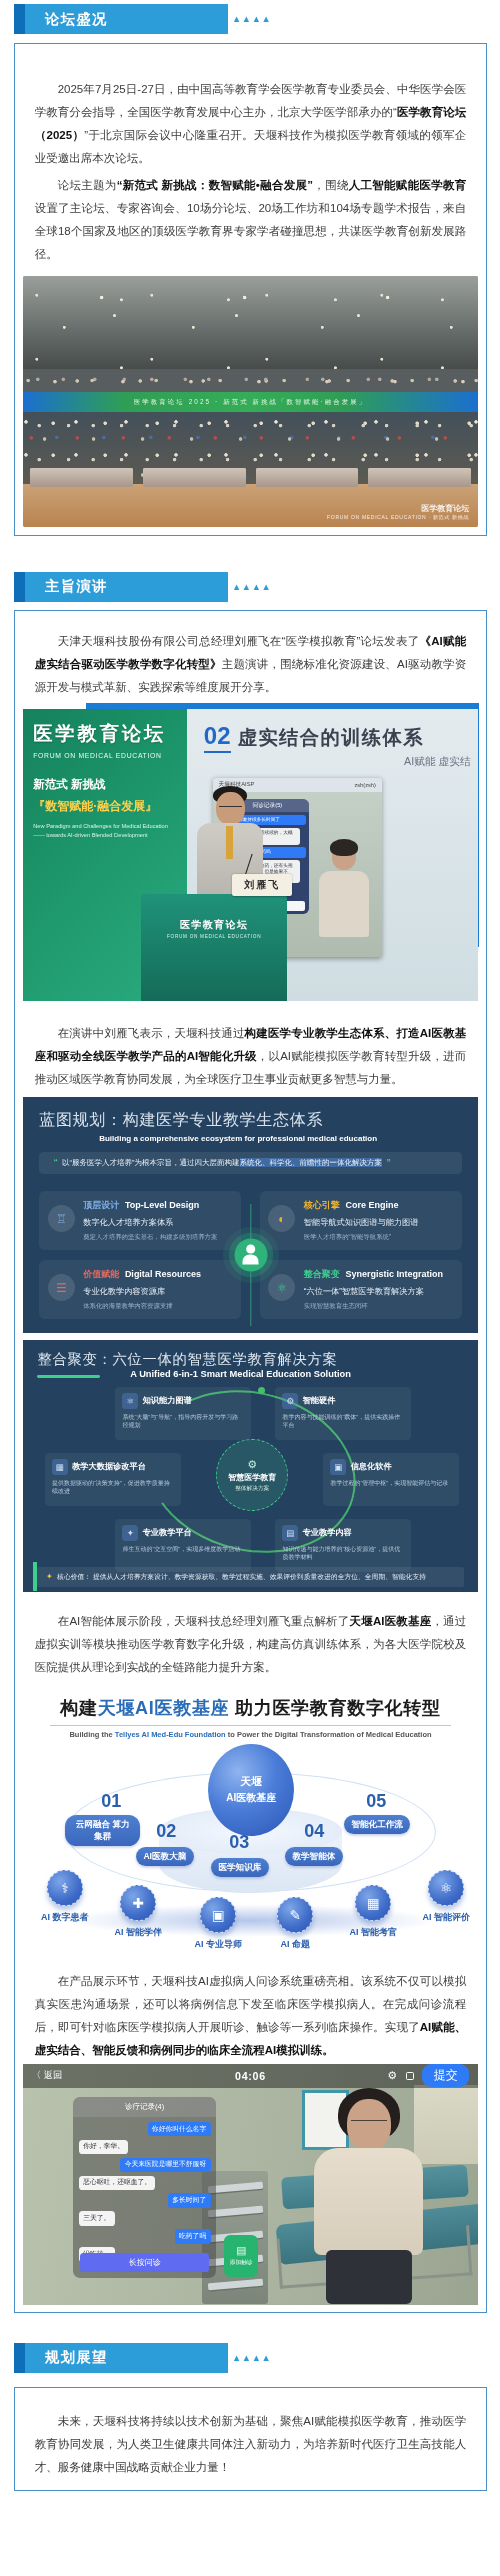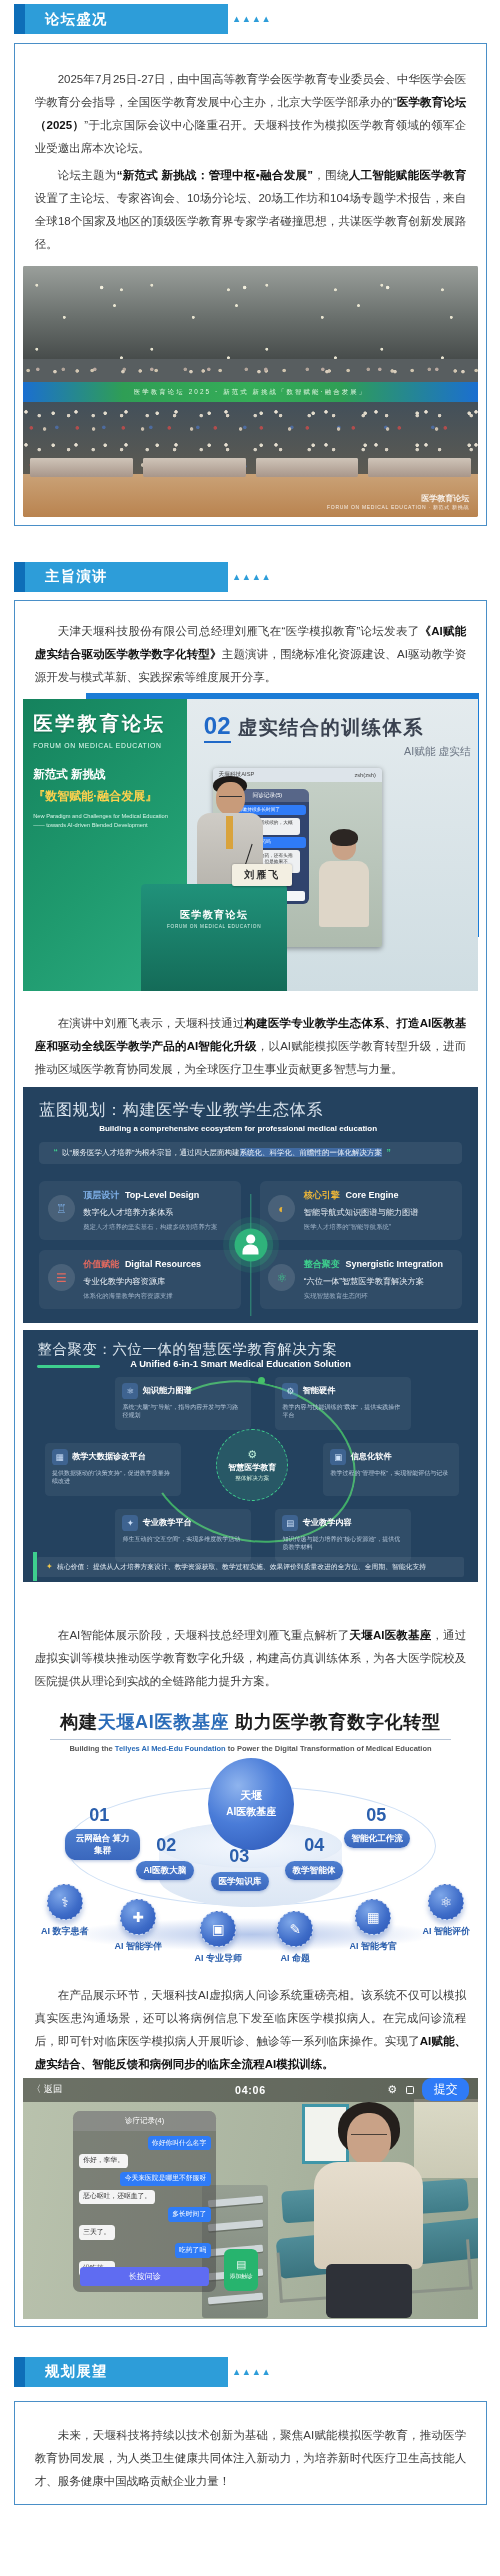--- a/index.html
+++ b/index.html
@@ -149,21 +149,21 @@
   .ftitle .sub .hl { color:#2B6CB8; }
   .diagram { position:relative; height:215px; }
   .ellring { position:absolute; left:43px; top:30px; width:370px; height:120px; border:1.4px solid #cfe0f5; border-radius:50%; }
   .cyl { position:absolute; left:136px; top:66px; width:183px; height:85px; }
   .cyl .top { position:absolute; top:0; left:0; right:0; height:46px; background:radial-gradient(ellipse at center, #f4f8fe 0%, #dde8f6 100%); border-radius:50%; border:0.7px solid #e2ebf7; }
   .cyl .bodyp { position:absolute; top:23px; left:0; right:0; bottom:0; background:linear-gradient(#eef3fb,#dbe6f4); border-radius:0 0 50% 50% / 0 0 29px 29px; }
   .sphere { position:absolute; left:185px; top:1.4px; width:86px; height:92px; border-radius:50%; background:radial-gradient(circle at 35% 30%, #8fb4ee 0%, #4a7cd8 45%, #2a55b4 100%); display:flex; flex-direction:column; align-items:center; justify-content:center; color:#fff; font-weight:700; z-index:3; }
   .sphere .s1t { font-size:10.7px; } .sphere .s2t { font-size:10px; margin-top:2.1px; }
   .lnum { position:absolute; font-weight:700; color:#2B5FAD; font-size:18px; z-index:4; }
   .lpill { position:absolute; background:linear-gradient(#4E7FD0,#3a67bd); color:#fff; font-weight:700; font-size:8.6px; text-align:center; border-radius:11.5px; padding:3.6px 7.2px; z-index:4; box-shadow:0 1.4px 2.9px rgba(40,80,160,.3); }
-  .n1{left:66px; top:49px;} .pill1{left:42px; top:73px; width:75px;}
+  .n1{left:78px; top:49px;} .pill1{left:42px; top:73px; width:75px;}
   .n2{left:133px; top:79px;} .pill2{left:113px; top:105px;}
   .n3{left:206px; top:90px;} .pill3{left:188px; top:116px;}
   .n4{left:281px; top:79px;} .pill4{left:262px; top:105px;}
   .n5{left:343px; top:49px;} .pill5{left:321px; top:73px;}
   .agent { position:absolute; width:72px; text-align:center; z-index:4; }
   .agent .cir { width:36px; height:36px; margin:0 auto; border-radius:50%; background:radial-gradient(circle at 35% 30%, #7da6e8 0%, #3e6cc8 60%, #2a55b4 100%); border:1.4px dashed rgba(255,255,255,.7); display:flex; align-items:center; justify-content:center; color:#fff; font-size:13.6px; box-shadow:0 4.3px 5.7px rgba(60,100,180,.35); }
   .agent .lb { margin-top:4.3px; font-weight:700; color:#2B5FAD; font-size:9px; white-space:nowrap; }
   .a1{left:5.7px; top:128px;} .a2{left:79px; top:143px;} .a3{left:159px; top:155px;}
   .a4{left:236px; top:155px;} .a5{left:314px; top:143px;} .a6{left:387px; top:128px;}
   .baseell { position:absolute; left:42px; top:162px; width:373px; height:33px; background:radial-gradient(ellipse at center, rgba(90,130,210,.45) 0%, rgba(90,130,210,0) 70%); border-radius:50%; }
@@ -193,40 +193,40 @@
   .chatpanel { position:absolute; left:50px; top:33px; width:143px; height:181px; background:rgba(70,70,70,.52); border-radius:7.2px; z-index:4; }
   .chatpanel .hd { height:20px; background:rgba(150,150,150,.55); border-radius:7.2px 7.2px 0 0; color:#fff; font-size:7.5px; display:flex; align-items:center; justify-content:center; }
   .chatpanel .msgs { padding:5px 5.7px 0; }
   .msg { clear:both; font-size:6.8px; line-height:8.6px; padding:2.9px 4.3px; border-radius:3.6px; margin-bottom:3.6px; max-width:82%; }
   .msg.r { background:#2F7BF7; color:#fff; float:right; }
   .msg.l { background:#f4f4f4; color:#333; float:left; }
   .holdbtn { position:absolute; bottom:5.7px; left:7.2px; right:7.2px; height:18.6px; background:#5F6CF2; border-radius:3.6px; color:#fff; font-size:8px; display:flex; align-items:center; justify-content:center; }
   .addbtn { position:absolute; left:201px; top:171px; width:34px; height:42px; background:#27B46E; border-radius:6.4px; z-index:5; display:flex; flex-direction:column; align-items:center; justify-content:center; color:#fff; }
   .addbtn .g { font-size:10.7px; } .addbtn .t { font-size:5.7px; margin-top:2.1px; }
   
-  .mt16{margin-top:11.5px;} .mt30{margin-top:21.5px;} .mt34{margin-top:24px;} .mt36{margin-top:42px;} .mt24{margin-top:17px;} .mt14{margin-top:10px;}
+  .mt16{margin-top:11.5px;} .mt30{margin-top:21.5px;} .mt34{margin-top:24px;} .mt36{margin-top:18px;} .mt24{margin-top:27px;} .mt14{margin-top:10px;}
   .gap50{height:36px;} .gap42{height:30px;}
   .box3 { padding:11.5px 8.6px; }
 </style>
 </head>
 <body>
 
 <div class="spacer6"></div>
 
 <div class="banner-row">
   <div class="banner">
     <div class="bar"></div>
     <span class="banner-text">论坛盛况</span>
   </div>
   <span class="tris">▲▲▲▲</span>
 </div>
 
 <div class="box">
   <p class="para mt24"><span>2025年7月25日-27日，由中国高等教育学会医学教育专业委员会、中华医学会医学教育分会指导，全国医学教育发展中心主办，北京大学医学部承办的“</span><b>医学教育论坛（2025）</b><span>”于北京国际会议中心隆重召开。天堰科技作为模拟医学教育领域的领军企业受邀出席本次论坛。</span></p>
-  <p class="para" style="margin-top:4.3px;"><span>论坛主题为</span><b>“新范式 新挑战：管理中枢•融合发展”</b><span>，围绕</span><b>人工智能赋能医学教育</b><span>设置了主论坛、专家咨询会、10场分论坛、20场工作坊和104场专题学术报告，来自全球18个国家及地区的顶级医学教育界专家学者碰撞思想，共谋医学教育创新发展路径。</span></p>
+  <p class="para" style="margin-top:4.3px;"><span>论坛主题为</span><b>“新范式 新挑战：数智赋能•融合发展”</b><span>，围绕</span><b>人工智能赋能医学教育</b><span>设置了主论坛、专家咨询会、10场分论坛、20场工作坊和104场专题学术报告，来自全球18个国家及地区的顶级医学教育界专家学者碰撞思想，共谋医学教育创新发展路径。</span></p>
 
   <div class="photo hall">
     <div class="ceiling"></div>
     <div class="balcony"></div>
     <div class="bannerstrip">
         <span>医学教育论坛 2025 · 新范式 新挑战「数智赋能·融合发展」</span>
       </div>
     <div class="audience"></div>
     <div class="floor">
       <div class="tables">

